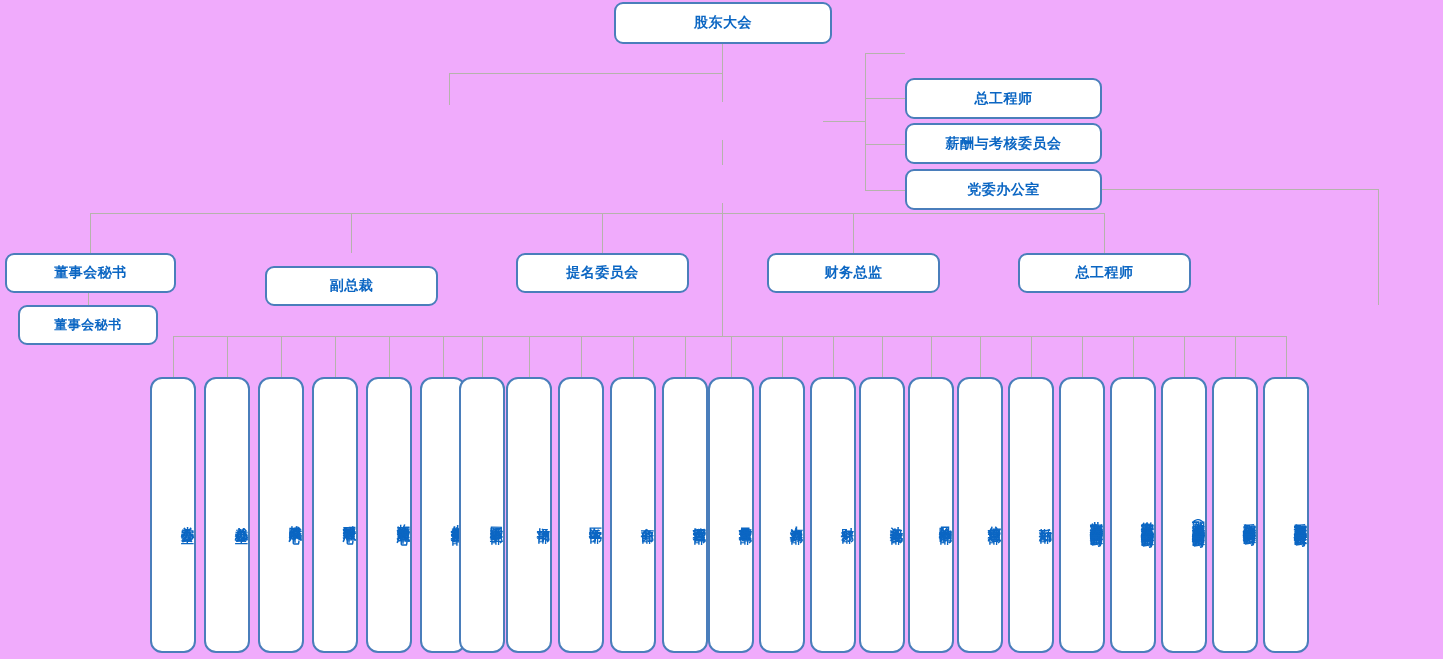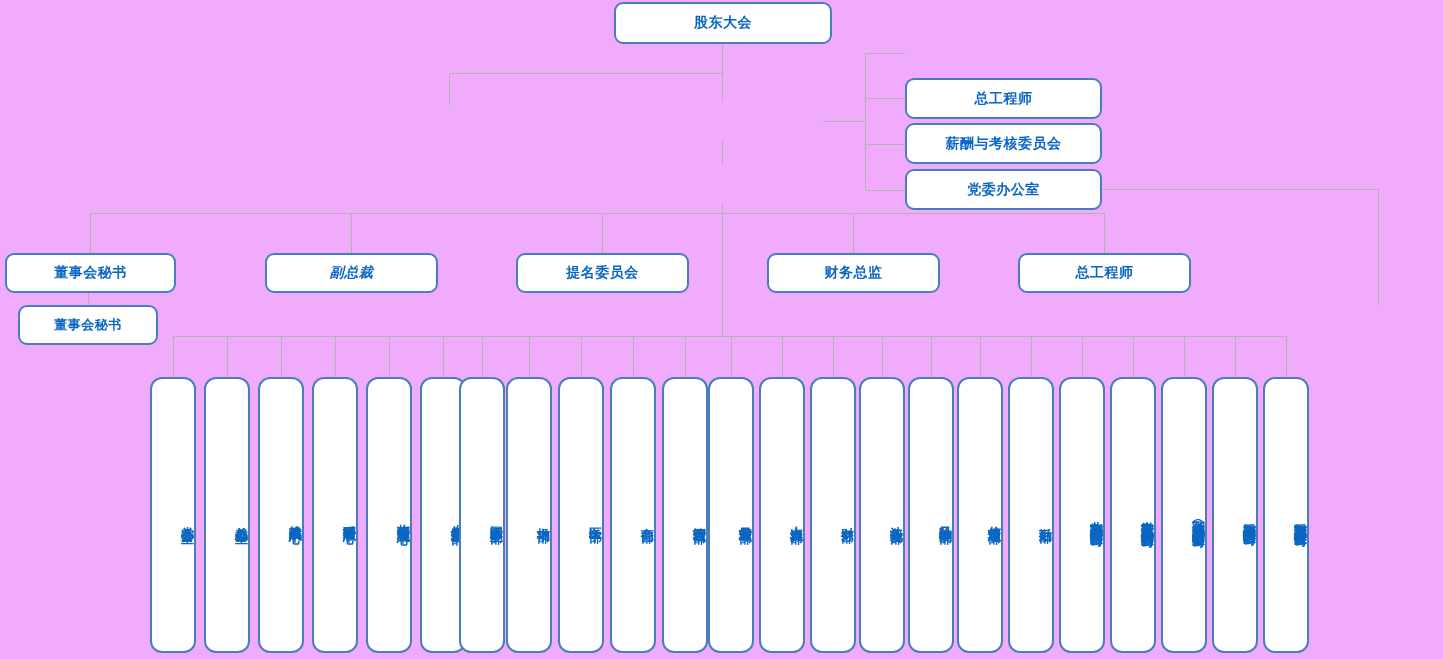--- a/index.html
+++ b/index.html
@@ -102,21 +102,21 @@
   <div class="node horiz" style="left:614px; top:2px; width:218px; height:42px;">股东大会</div>
 
 
 
 
   <div class="node horiz" style="left:905px; top:78px; width:197px; height:41px;">总工程师</div>
   <div class="node horiz" style="left:905px; top:123px; width:197px; height:41px;">薪酬与考核委员会</div>
   <div class="node horiz" style="left:905px; top:169px; width:197px; height:41px;">党委办公室</div>
 
   <div class="node horiz" style="left:5px; top:253px; width:171px; height:40px;">董事会秘书</div>
-  <div class="node horiz" style="left:265px; top:253px; width:173px; height:40px;font-style:italic;">副总裁</div>
+  <div class="node horiz" style="left:265px; top:266px; width:173px; height:40px;">副总裁</div>
   <div class="node horiz" style="left:516px; top:253px; width:173px; height:40px;">提名委员会</div>
   <div class="node horiz" style="left:767px; top:253px; width:173px; height:40px;">财务总监</div>
   <div class="node horiz" style="left:1018px; top:253px; width:173px; height:40px;">总工程师</div>
 
   <div class="node small" style="left:18px; top:305px; width:140px; height:40px;">董事会秘书</div>
 
 
   <div class="node vert" style="left:150px; top:377px; width:46px; height:276px;">党委办公室</div>
   <div class="node vert" style="left:204px; top:377px; width:46px; height:276px;">总裁办公室</div>
   <div class="node vert" style="left:258px; top:377px; width:46px; height:276px;">战略发展中心</div>

